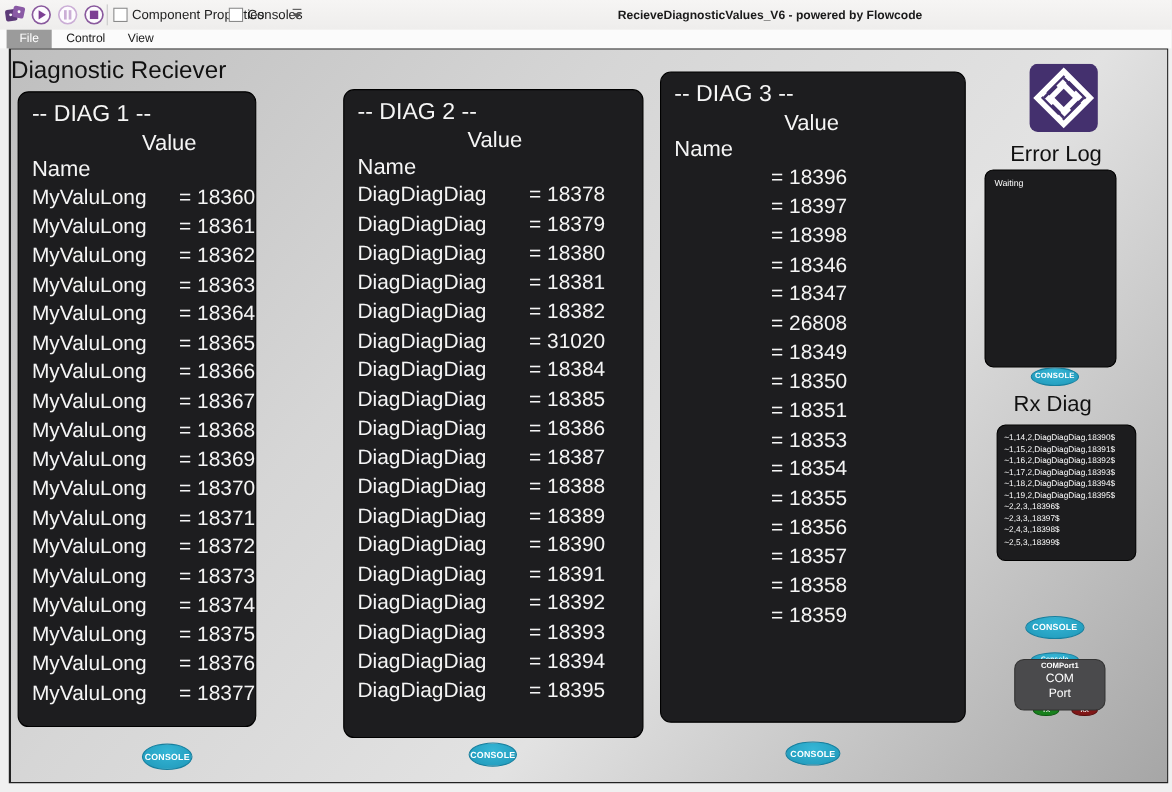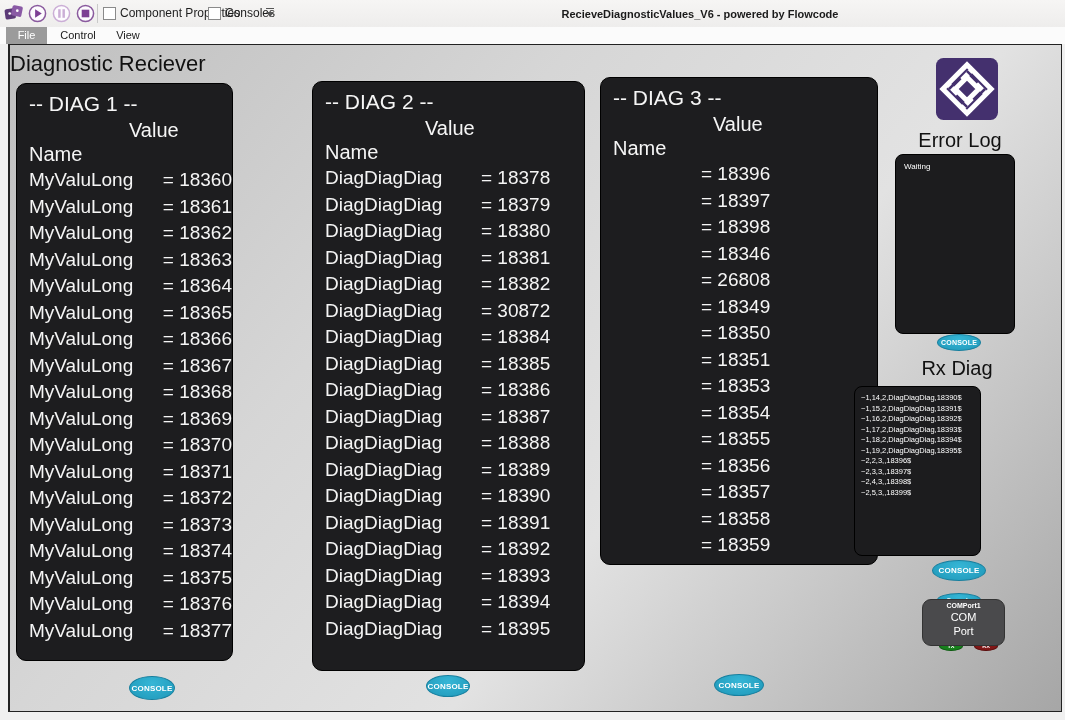--- a/index.html
+++ b/index.html
@@ -224,21 +224,21 @@
           <div class="prow">
             <span class="pname">DiagDiagDiag</span>
             <span class="pval">= 18381</span>
           </div>
           <div class="prow">
             <span class="pname">DiagDiagDiag</span>
             <span class="pval">= 18382</span>
           </div>
           <div class="prow">
             <span class="pname">DiagDiagDiag</span>
-            <span class="pval">= 30872</span>
+            <span class="pval">= 31020</span>
           </div>
           <div class="prow">
             <span class="pname">DiagDiagDiag</span>
             <span class="pval">= 18384</span>
           </div>
           <div class="prow">
             <span class="pname">DiagDiagDiag</span>
             <span class="pval">= 18385</span>
           </div>
           <div class="prow">
@@ -278,21 +278,21 @@
             <span class="pval">= 18394</span>
           </div>
           <div class="prow">
             <span class="pname">DiagDiagDiag</span>
             <span class="pval">= 18395</span>
           </div>
         </div>
     </div>
     <div class="console-btn" style="left:416px;top:630px;width:44px;height:22px;font-size:8px">CONSOLE</div>
 
-    <div class="diag-panel panel-d3" style="left:590px;top:32px;width:278px;height:488px">
+    <div class="diag-panel panel-d3" style="left:590px;top:20px;width:278px;height:592px">
       <div class="p-header">-- DIAG 3 --</div>
       <div class="p-colhead">
         <span class="cname">Name</span>
         <span>Value</span>
       </div>
       <div>
           <div class="prow">
             <span class="pname"></span>
             <span class="pval">= 18396</span>
           </div>
@@ -300,20 +300,24 @@
             <span class="pname"></span>
             <span class="pval">= 18397</span>
           </div>
           <div class="prow">
             <span class="pname"></span>
             <span class="pval">= 18398</span>
           </div>
           <div class="prow">
             <span class="pname"></span>
             <span class="pval">= 18346</span>
+          </div>
+          <div class="prow">
+            <span class="pname"></span>
+            <span class="pval">= 18347</span>
           </div>
           <div class="prow">
             <span class="pname"></span>
             <span class="pval">= 26808</span>
           </div>
           <div class="prow">
             <span class="pname"></span>
             <span class="pval">= 18349</span>
           </div>
           <div class="prow">
@@ -367,21 +371,21 @@
         <path d="M50 21 L60 31 M79 50 L69 60 M50 79 L40 69 M21 50 L31 40"></path>
       </g>
     </svg>
     <div class="side-title" style="left:880px;top:84px">Error Log</div>
     <div class="side-console" style="left:885px;top:109px;width:120px;height:180px">
       <div class="waiting-text">Waiting</div>
     </div>
     <div class="console-btn" style="left:927px;top:289px;width:44px;height:17px;font-size:7px">CONSOLE</div>
 
     <div class="side-title" style="left:877px;top:312px">Rx Diag</div>
-    <div class="side-console" style="left:844px;top:341px;width:127px;height:170px">
+    <div class="side-console" style="left:896px;top:341px;width:127px;height:124px">
       <div class="rx-lines">
           <div class="rx-line">~1,14,2,DiagDiagDiag,18390$</div>
           <div class="rx-line">~1,15,2,DiagDiagDiag,18391$</div>
           <div class="rx-line">~1,16,2,DiagDiagDiag,18392$</div>
           <div class="rx-line">~1,17,2,DiagDiagDiag,18393$</div>
           <div class="rx-line">~1,18,2,DiagDiagDiag,18394$</div>
           <div class="rx-line">~1,19,2,DiagDiagDiag,18395$</div>
           <div class="rx-line">~2,2,3,,18396$</div>
           <div class="rx-line">~2,3,3,,18397$</div>
           <div class="rx-line">~2,4,3,,18398$</div>

